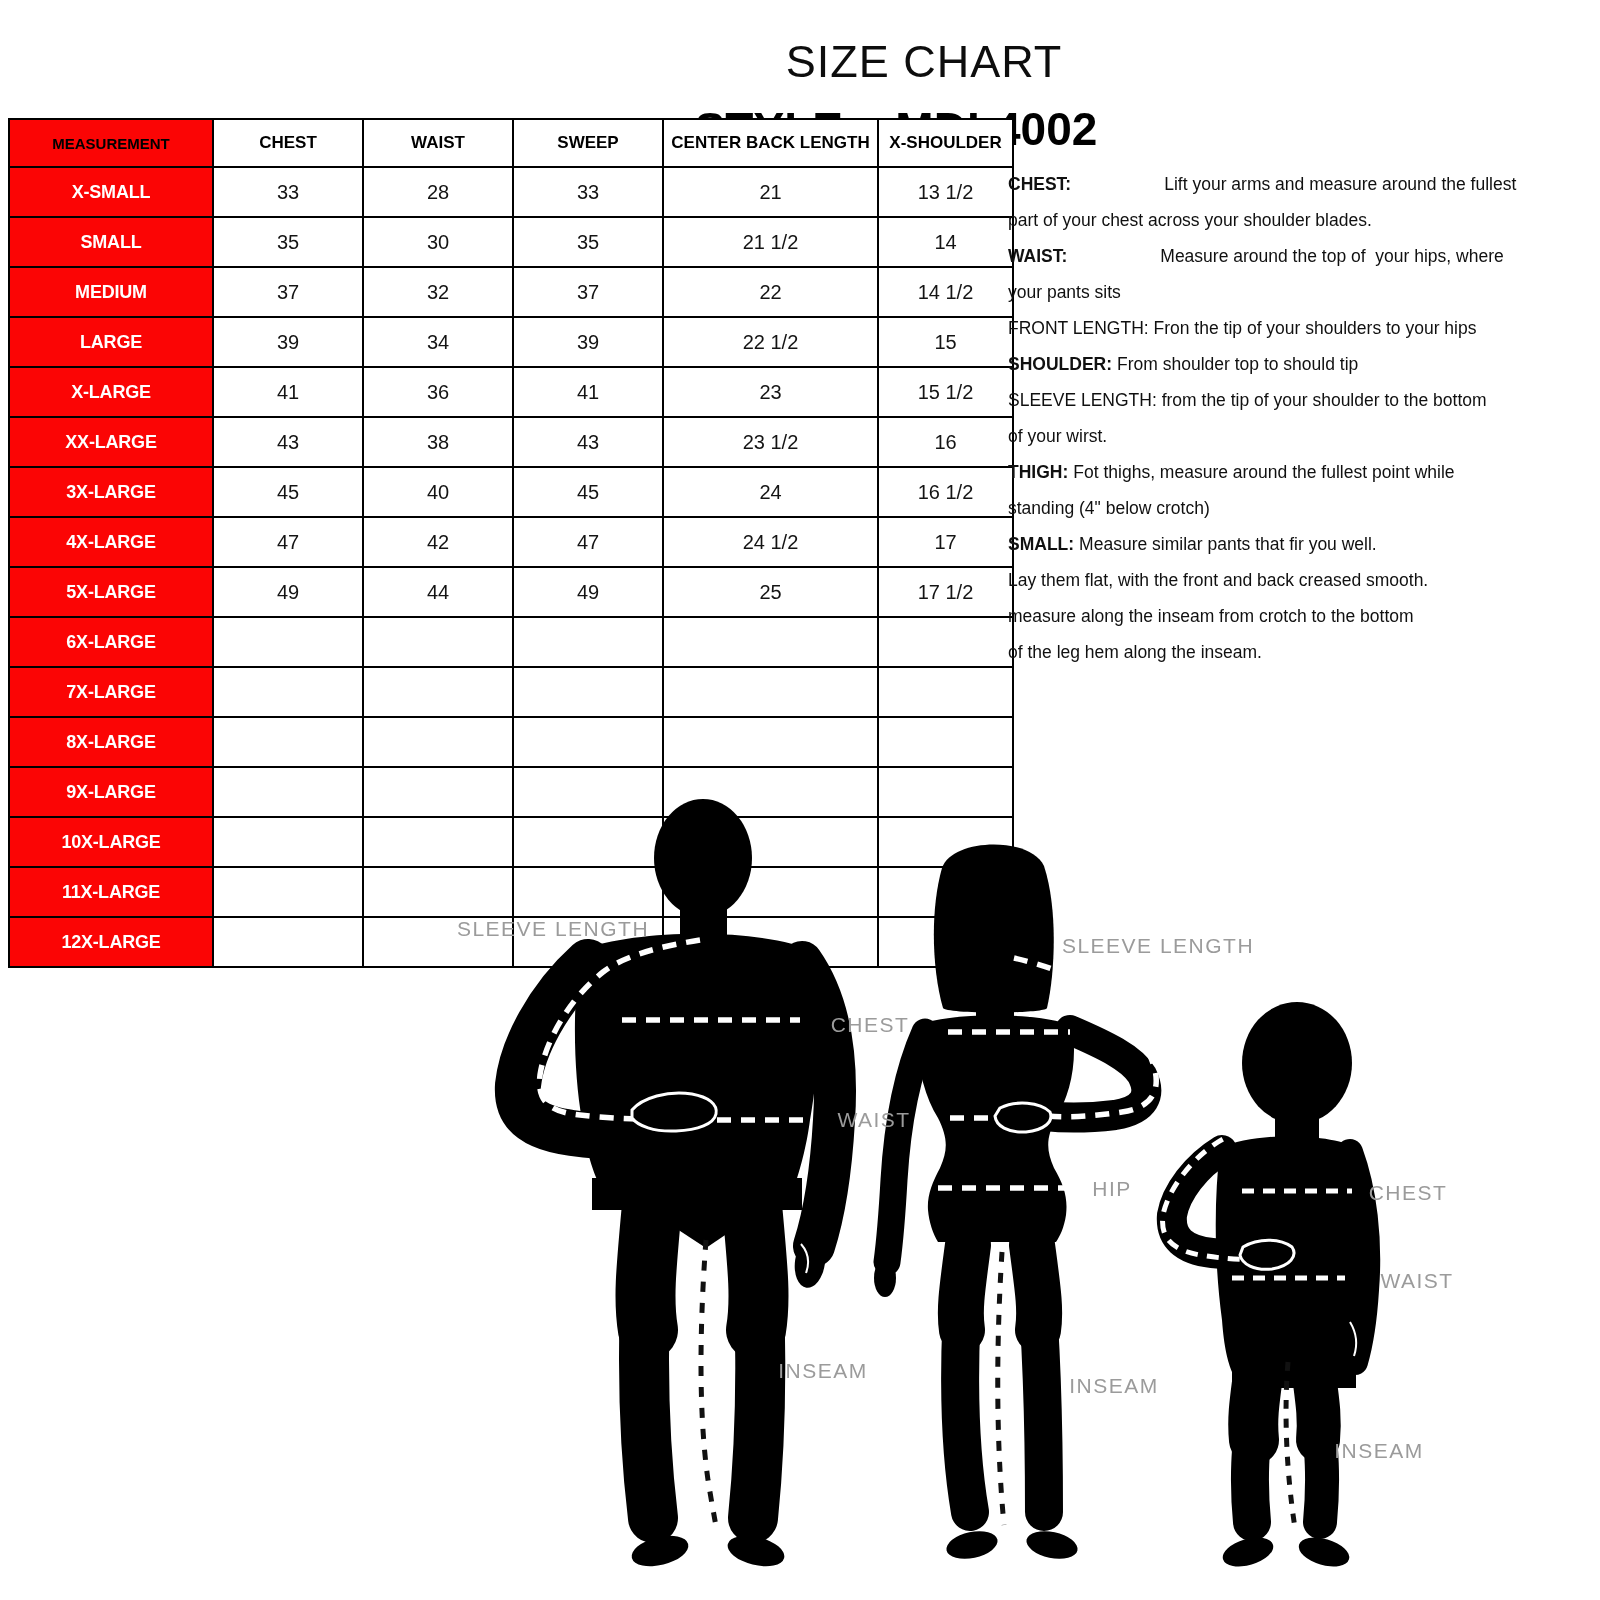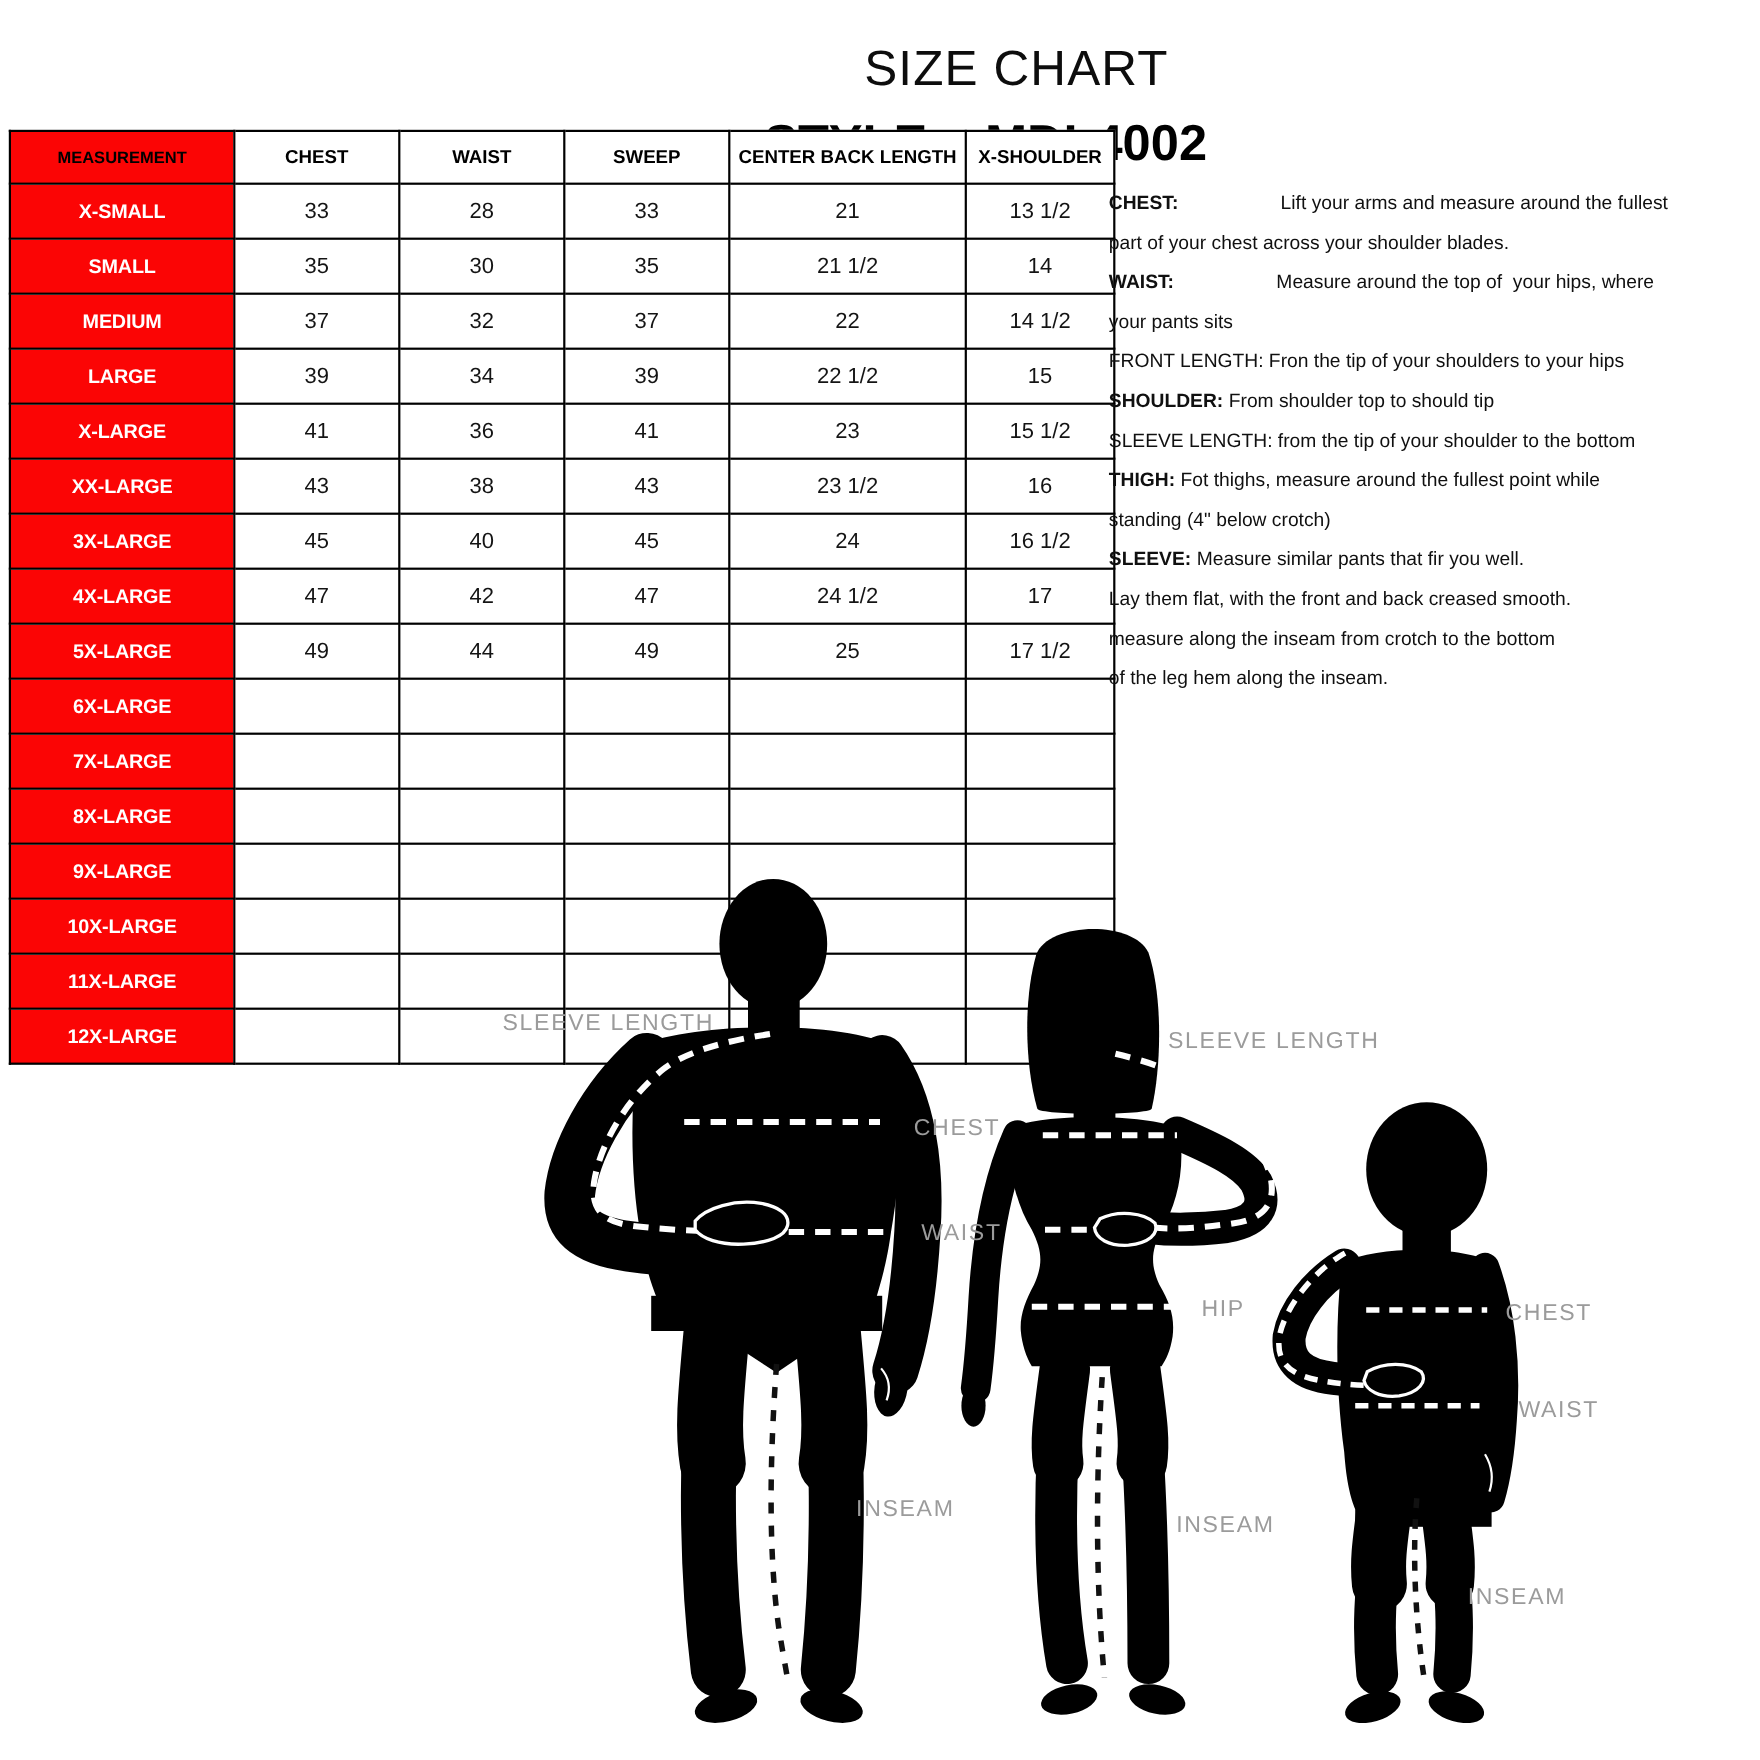--- a/index.html
+++ b/index.html
@@ -204,23 +204,24 @@
 </table>
 
 <div class="instructions">
     <div class="instr-line"><span class="instr-lead">CHEST:</span><span class="instr-gap"></span><span>Lift your arms and measure around the fullest</span></div>
     <div class="instr-line"><span>part of your chest across your shoulder blades.</span></div>
     <div class="instr-line"><span class="instr-lead">WAIST:</span><span class="instr-gap"></span><span>Measure around the top of  your hips, where</span></div>
     <div class="instr-line"><span>your pants sits</span></div>
     <div class="instr-line"><span>FRONT LENGTH: Fron the tip of your shoulders to your hips</span></div>
     <div class="instr-line"><span class="instr-lead">SHOULDER:</span><span>From shoulder top to should tip</span></div>
     <div class="instr-line"><span>SLEEVE LENGTH: from the tip of your shoulder to the bottom</span></div>
+    <div class="instr-line"><span>of your wirst.</span></div>
     <div class="instr-line"><span class="instr-lead">THIGH:</span><span>Fot thighs, measure around the fullest point while</span></div>
     <div class="instr-line"><span>standing (4" below crotch)</span></div>
-    <div class="instr-line"><span class="instr-lead">SLEEVE:</span><span>Measure similar pants that fir you well.</span></div>
+    <div class="instr-line"><span class="instr-lead">SMALL:</span><span>Measure similar pants that fir you well.</span></div>
     <div class="instr-line"><span>Lay them flat, with the front and back creased smooth.</span></div>
     <div class="instr-line"><span>measure along the inseam from crotch to the bottom</span></div>
     <div class="instr-line"><span>of the leg hem along the inseam.</span></div>
   </div>
 
 <svg class="figures" width="1600" height="840" viewBox="0 760 1600 840" xmlns="http://www.w3.org/2000/svg">
 
   <g>
     <ellipse class="fig" cx="703" cy="858" rx="49" ry="59"></ellipse>
     <rect class="fig" x="680" y="898" width="47" height="55"></rect>

